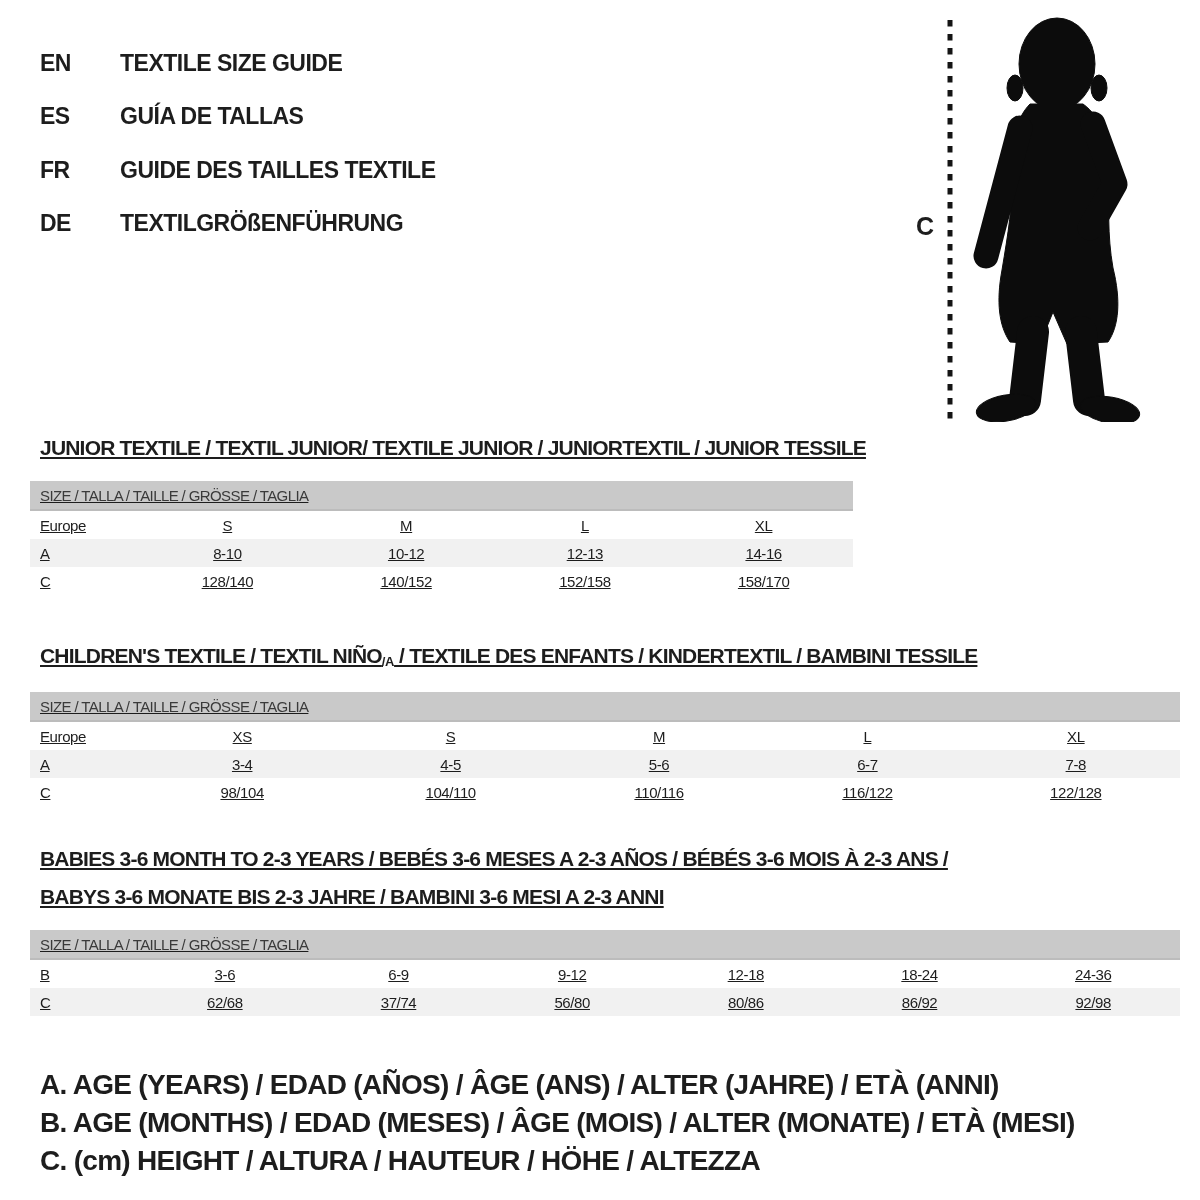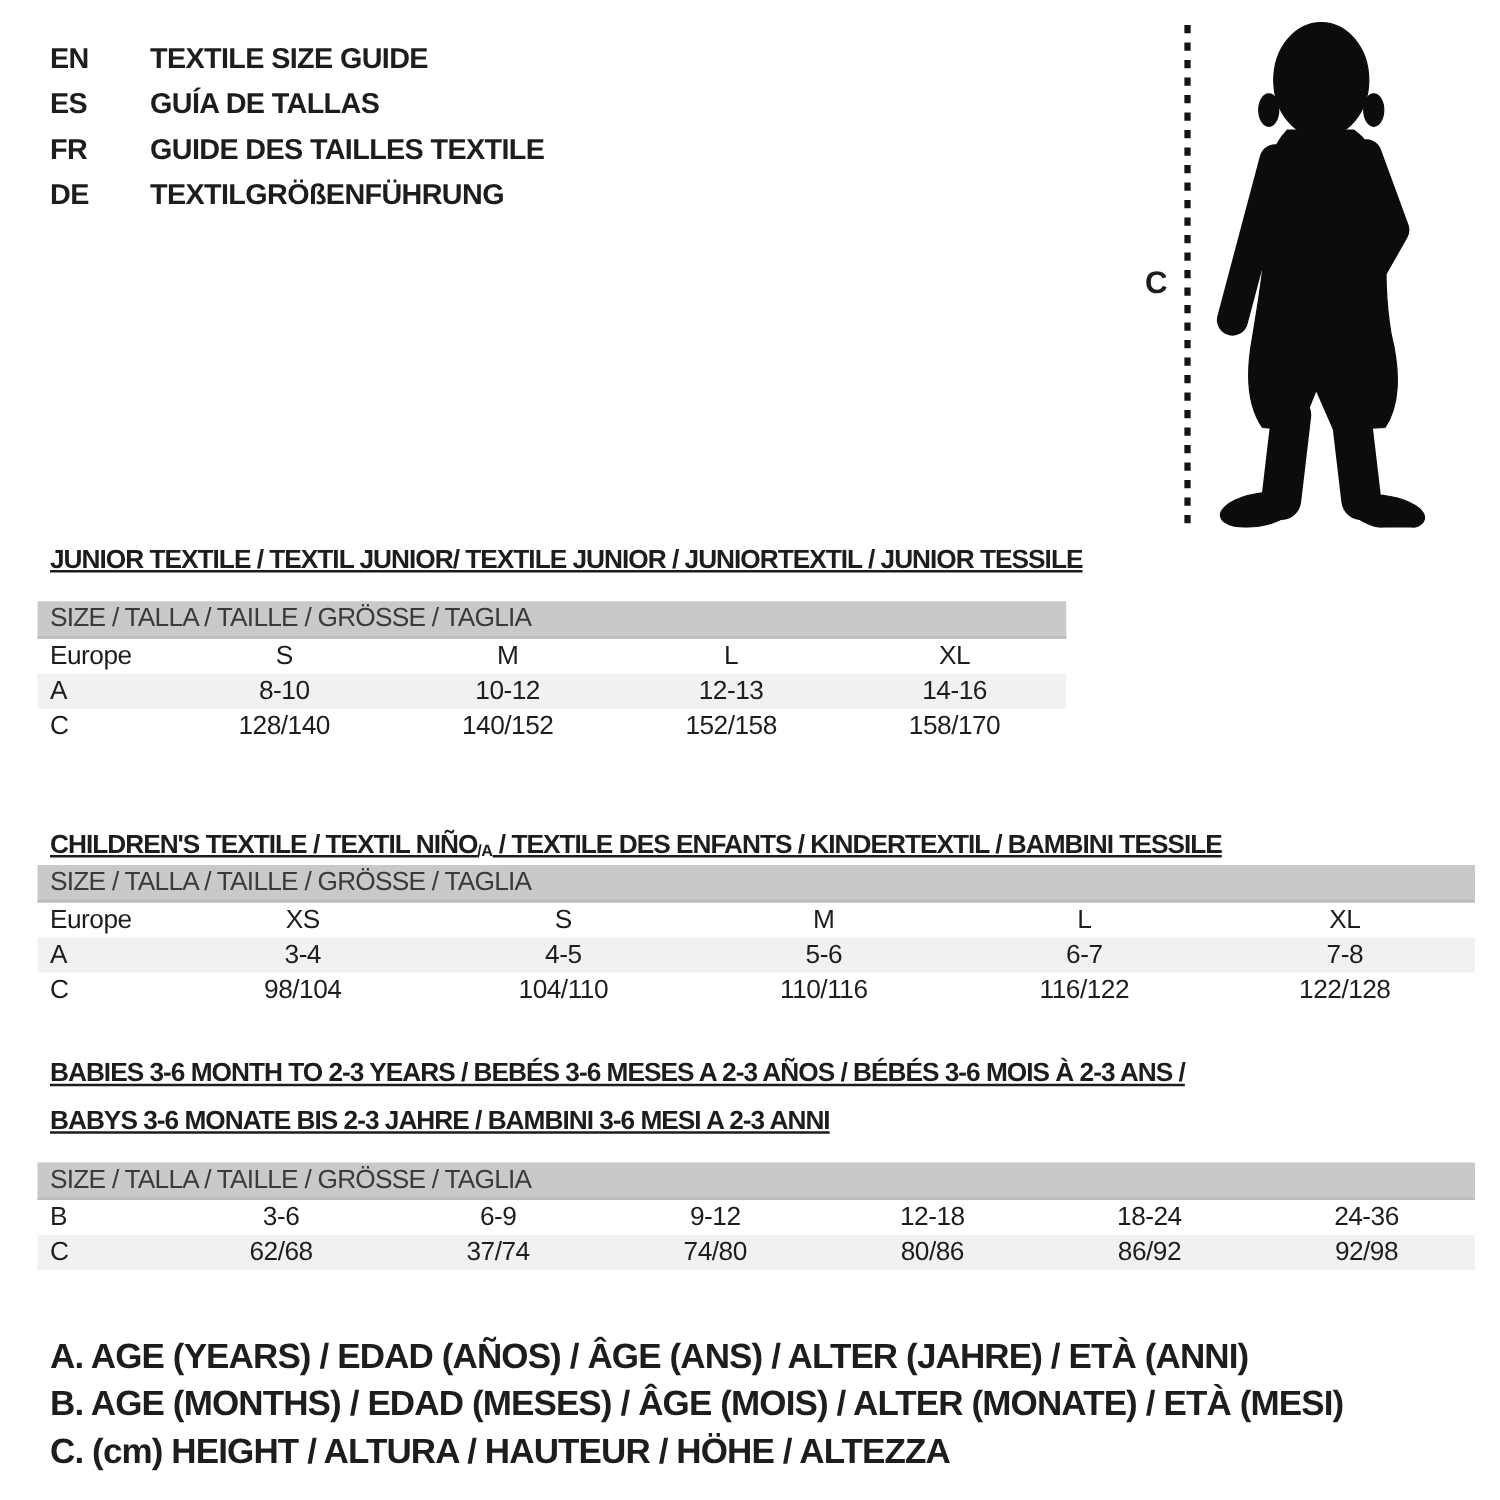--- a/index.html
+++ b/index.html
@@ -5,34 +5,34 @@
   html,body { margin:0; padding:0; background:#fff; }
   .canvas {
     position:relative; width:1200px; height:1200px;
     background:var(--c-background,#ffffff);
     color:var(--c-text,#1d1d1d);
     font-family:"Liberation Sans","DejaVu Sans",sans-serif;
     overflow:hidden;
   }
   
   .lang-list { position:absolute; left:40px; top:28px; }
-  .lang-row { display:flex; height:36.5px; align-items:center; font-weight:700; font-size:23px; letter-spacing:-0.5px; white-space:nowrap; }
+  .lang-row { display:flex; height:36.5px; align-items:center; font-weight:700; font-size:23px; letter-spacing:-0.5px; white-space:nowrap;margin-top:17px; }
   .lang-code { width:80px; }
   
   .figure-label { position:absolute; left:916px; top:212px; font-size:25px; font-weight:700; }
   .dash-line { position:absolute; left:946px; top:20px; }
   .toddler { position:absolute; left:950px; top:12px; }
   
   .section-title { position:absolute; left:40px; font-size:21px; font-weight:700; letter-spacing:-0.8px; white-space:nowrap;text-decoration:underline; }
   .title-junior { top:436px; }
-  .title-children { top:664px; }
+  .title-children { top:644px; }
   .title-babies { top:840px; line-height:38px; }
   .sub-a { font-size:13px; vertical-align:-3px; letter-spacing:-0.4px; }
   
-  .table { position:absolute; left:30px; font-size:21px; letter-spacing:-0.4px; }
+  .table { position:absolute; left:30px; font-size:15px; letter-spacing:-0.4px;text-decoration:underline; }
   .table-junior { top:481px; width:823px; }
   .table-children { top:692px; width:1150px; }
   .table-babies { top:930px; width:1150px; }
   .thead {
     height:30px; display:flex; align-items:center;
     background:var(--c-table-header-bg,#c9c9c9);
     color:var(--c-table-header-text,#3a3a3a);
     padding-left:10px; box-sizing:border-box;
     border-bottom:2px solid #bcbcbc;
     letter-spacing:-0.6px;
@@ -168,21 +168,21 @@
       <span class="cell">6-9</span>
       <span class="cell">9-12</span>
       <span class="cell">12-18</span>
       <span class="cell">18-24</span>
       <span class="cell">24-36</span>
     </div>
     <div class="trow shaded">
       <span class="rlabel">C</span>
       <span class="cell">62/68</span>
       <span class="cell">37/74</span>
-      <span class="cell">74/80</span>
+      <span class="cell">56/80</span>
       <span class="cell">80/86</span>
       <span class="cell">86/92</span>
       <span class="cell">92/98</span>
     </div>
   </div>
 
   <div class="legend">
     <div class="legend-line">A. AGE (YEARS) / EDAD (AÑOS) / ÂGE (ANS) / ALTER (JAHRE) / ETÀ (ANNI)</div>
     <div class="legend-line">B. AGE (MONTHS) / EDAD (MESES) / ÂGE (MOIS) / ALTER (MONATE) / ETÀ (MESI)</div>
     <div class="legend-line">C. (cm) HEIGHT / ALTURA / HAUTEUR / HÖHE / ALTEZZA</div>

